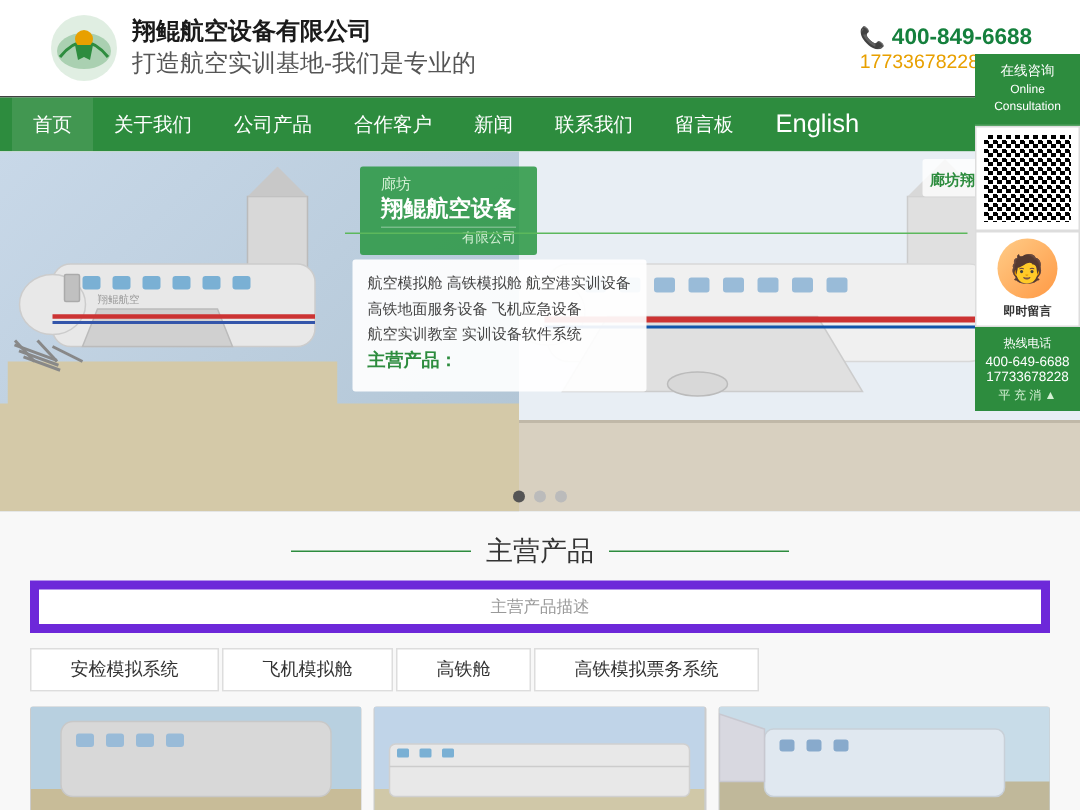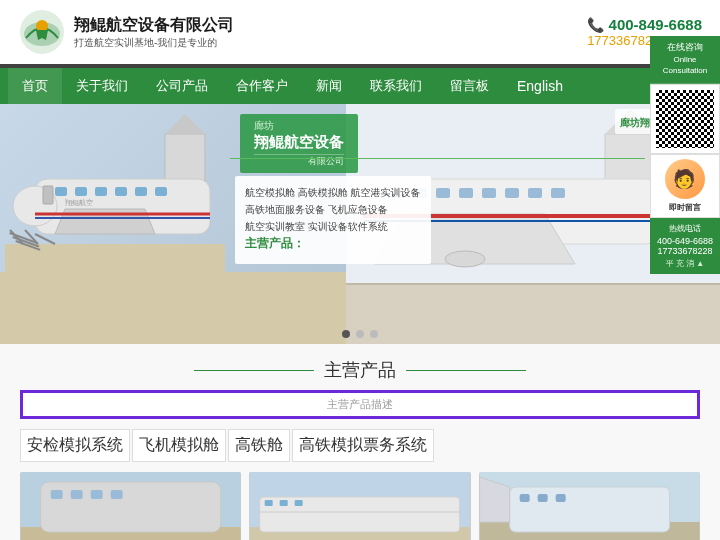--- a/index.html
+++ b/index.html
@@ -1,34 +1,34 @@
 <!DOCTYPE html>
 <html><head>
   <meta charset="utf-8">
   <style>
     * { margin: 0; padding: 0; box-sizing: border-box; }
     body { width: 720px; height: 540px; overflow: hidden; font-family: 'Microsoft YaHei', Arial, sans-serif; font-size: 12px; color: #333; background: #fff; position: relative; }
 
     
-    .header { display: flex; align-items: center; justify-content: space-between; padding: 8px 18px; background: #fff; border-bottom: 4px solid #404040; }
+    .header { display: flex; align-items: center; justify-content: space-between; padding: 8px 32px; background: #fff; border-bottom: 1px solid #404040; }
     .logo-area { display: flex; align-items: center; gap: 8px; }
     .logo-icon { width: 48px; height: 48px; }
     .logo-text h1 { font-size: 16px; font-weight: bold; color: #1a1a1a; }
-    .logo-text p { font-size: 10px; color: #555; }
+    .logo-text p { font-size: 16px; color: #555; }
     .contact-area { text-align: right; }
     .contact-area .phone { display: flex; align-items: center; gap: 4px; }
     .phone-icon { color: #e8a000; font-size: 14px; }
     .phone-num { font-size: 15px; font-weight: bold; color: #15803d; }
     .phone-num2 { font-size: 13px; color: #e8a000; }
 
     
     .nav { background: #2d8c3e; display: flex; align-items: center; height: 36px; padding: 0 8px; }
     .nav-item { color: #fff; padding: 0 14px; font-size: 13px; cursor: pointer; height: 36px; display: flex; align-items: center; white-space: nowrap; }
     .nav-item.active { background: rgba(255,255,255,0.1); }
-    .nav-english { color: #fff; padding: 0 14px; font-size: 14px; cursor: pointer; height: 36px; display: flex; align-items: center; }
+    .nav-english { color: #fff; padding: 0 14px; font-size: 17px; cursor: pointer; height: 36px; display: flex; align-items: center; }
     .nav-close { background: #d93025; color: #fff; width: 28px; height: 36px; display: flex; align-items: center; justify-content: center; font-size: 14px; cursor: pointer; margin-left: auto; }
 
     
     .banner-section { position: relative; width: 720px; height: 240px; background: #f0f0f0; overflow: hidden; }
     .slide-left { width: 48%; height: 100%; background: linear-gradient(135deg, #c8d8e8 0%, #b0c4d4 100%); position: relative; overflow: hidden; }
     .slide-left::before { content: ''; position: absolute; bottom: 0; left: 0; right: 0; height: 30%; background: #d4c9a8; }
 
     .slide-right { width: 52%; height: 100%; position: absolute; right: 0; top: 0; background: linear-gradient(135deg, #d8e8f0 0%, #c0d0e0 100%); overflow: hidden; }
 
     
@@ -46,25 +46,25 @@
     .qr-placeholder { width: 58px; height: 58px; background: repeating-conic-gradient(#000 0% 25%, #fff 0% 50%) 0 0 / 6px 6px; }
     .float-chat { background: #fff; border: 1px solid #ddd; padding: 4px; display: flex; flex-direction: column; align-items: center; }
     .chat-avatar { width: 40px; height: 40px; border-radius: 50%; background: linear-gradient(135deg, #ffcc88, #ff9944); display: flex; align-items: center; justify-content: center; font-size: 18px; }
     .float-phone-box { background: #2d8c3e; color: #fff; padding: 5px 4px; font-size: 8px; text-align: center; }
 
     
     .main-section { background: #f8f8f8; padding: 14px 20px 10px; }
     .section-title { text-align: center; margin-bottom: 8px; display: flex; align-items: center; justify-content: center; gap: 10px; }
     .title-line { flex: 1; height: 1px; background: #2d8c3e; max-width: 120px; }
     .title-text { font-size: 18px; font-weight: normal; color: #333; }
-    .section-subtitle { text-align: center; color: #999; font-size: 11px; margin-bottom: 10px; border: 3px solid #6d28d9; padding: 4px 0; background: #fff; }
+    .section-subtitle { text-align: center; color: #999; font-size: 11px; margin-bottom: 10px; border: 6px solid #6d28d9; padding: 4px 0; background: #fff; }
 
     
     .product-tabs { display: flex; gap: 2px; margin-bottom: 10px; }
-    .tab { padding: 5px 6px; border: 1px solid #ddd; background: #fff; font-size: 16px; color: #333; cursor: pointer; }
+    .tab { padding: 5px 26px; border: 1px solid #ddd; background: #fff; font-size: 12px; color: #333; cursor: pointer; }
 
     
     .product-images { display: flex; gap: 8px; }
     .product-img { flex: 1; height: 80px; background: #ccc; border-radius: 2px; overflow: hidden; }
   </style>
 </head>
 <body>
 
 <div class="header">
   <div class="logo-area">

